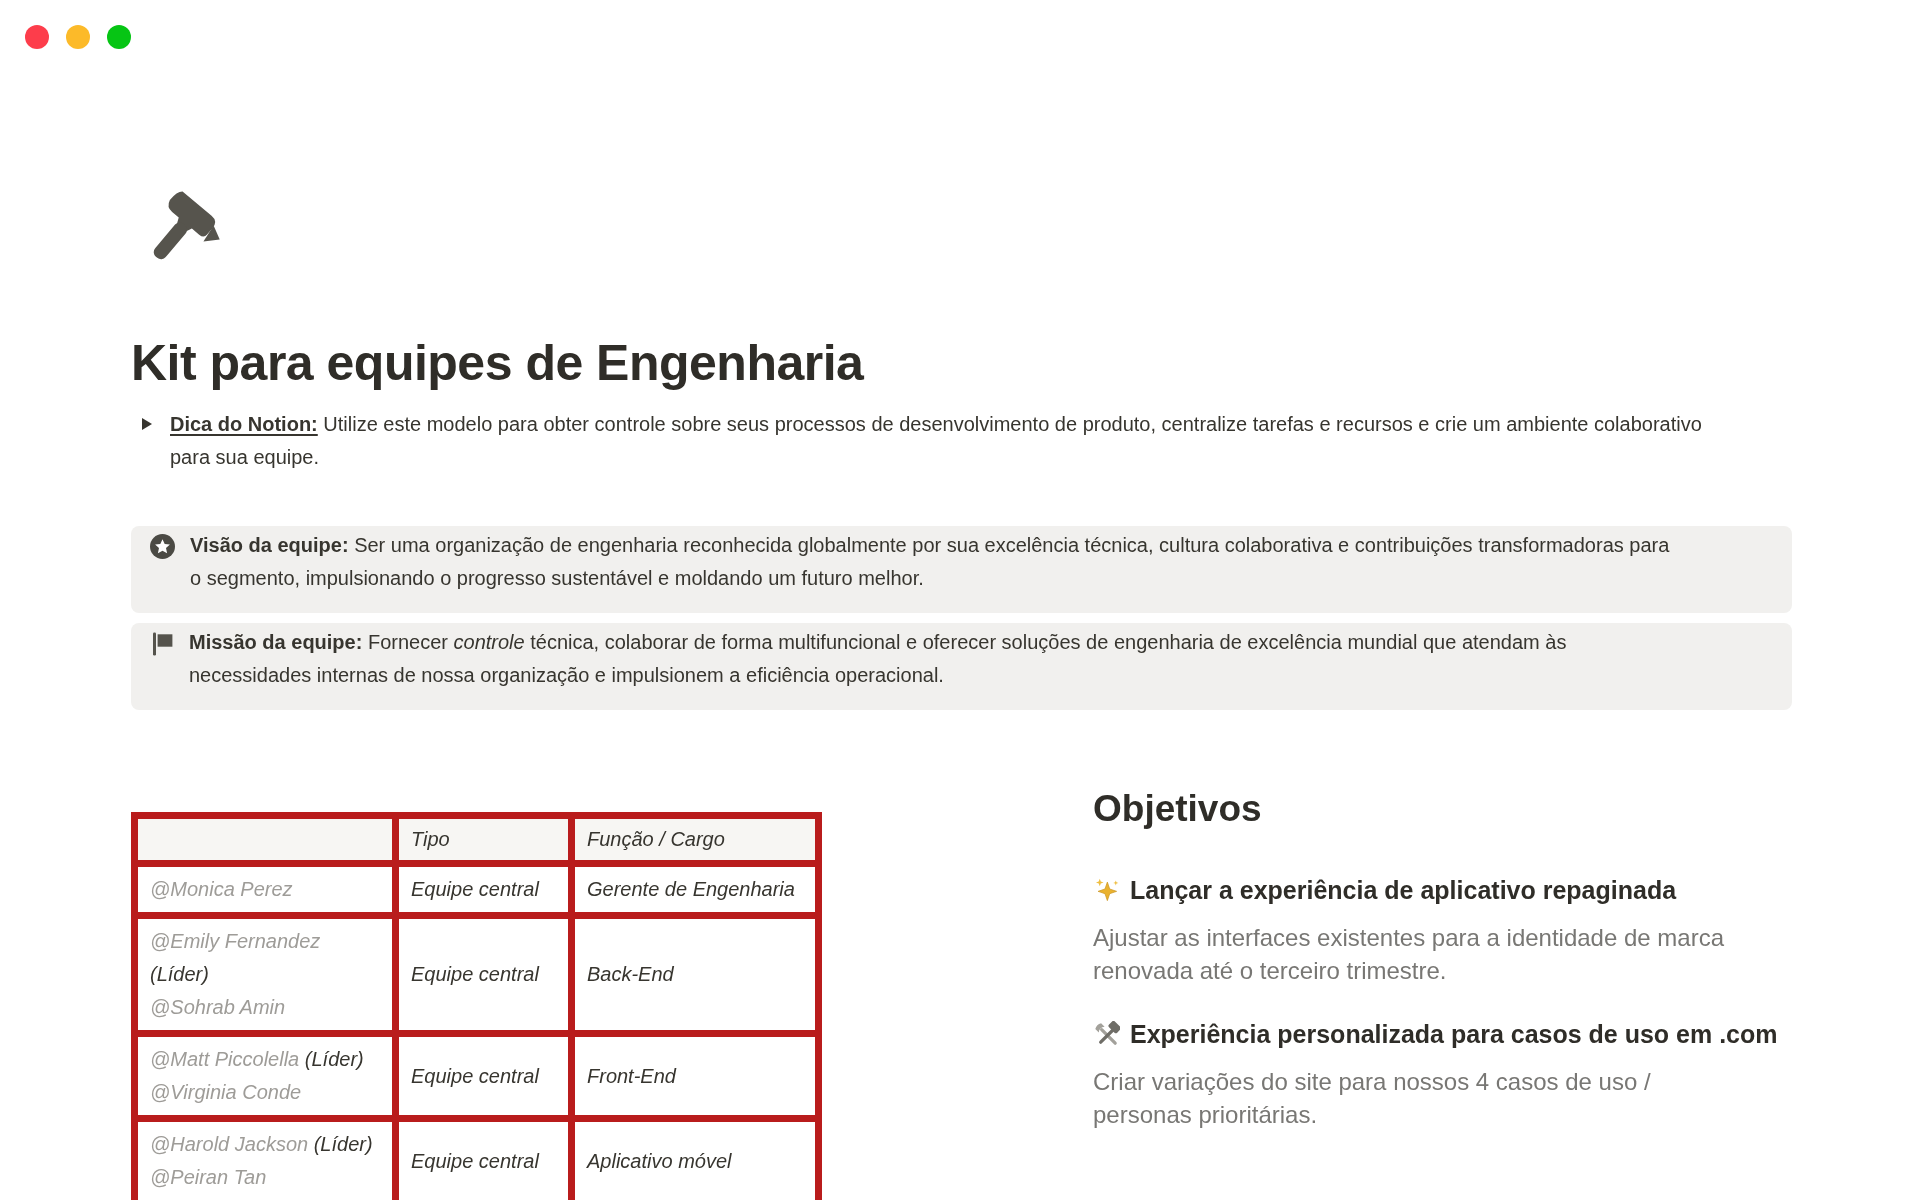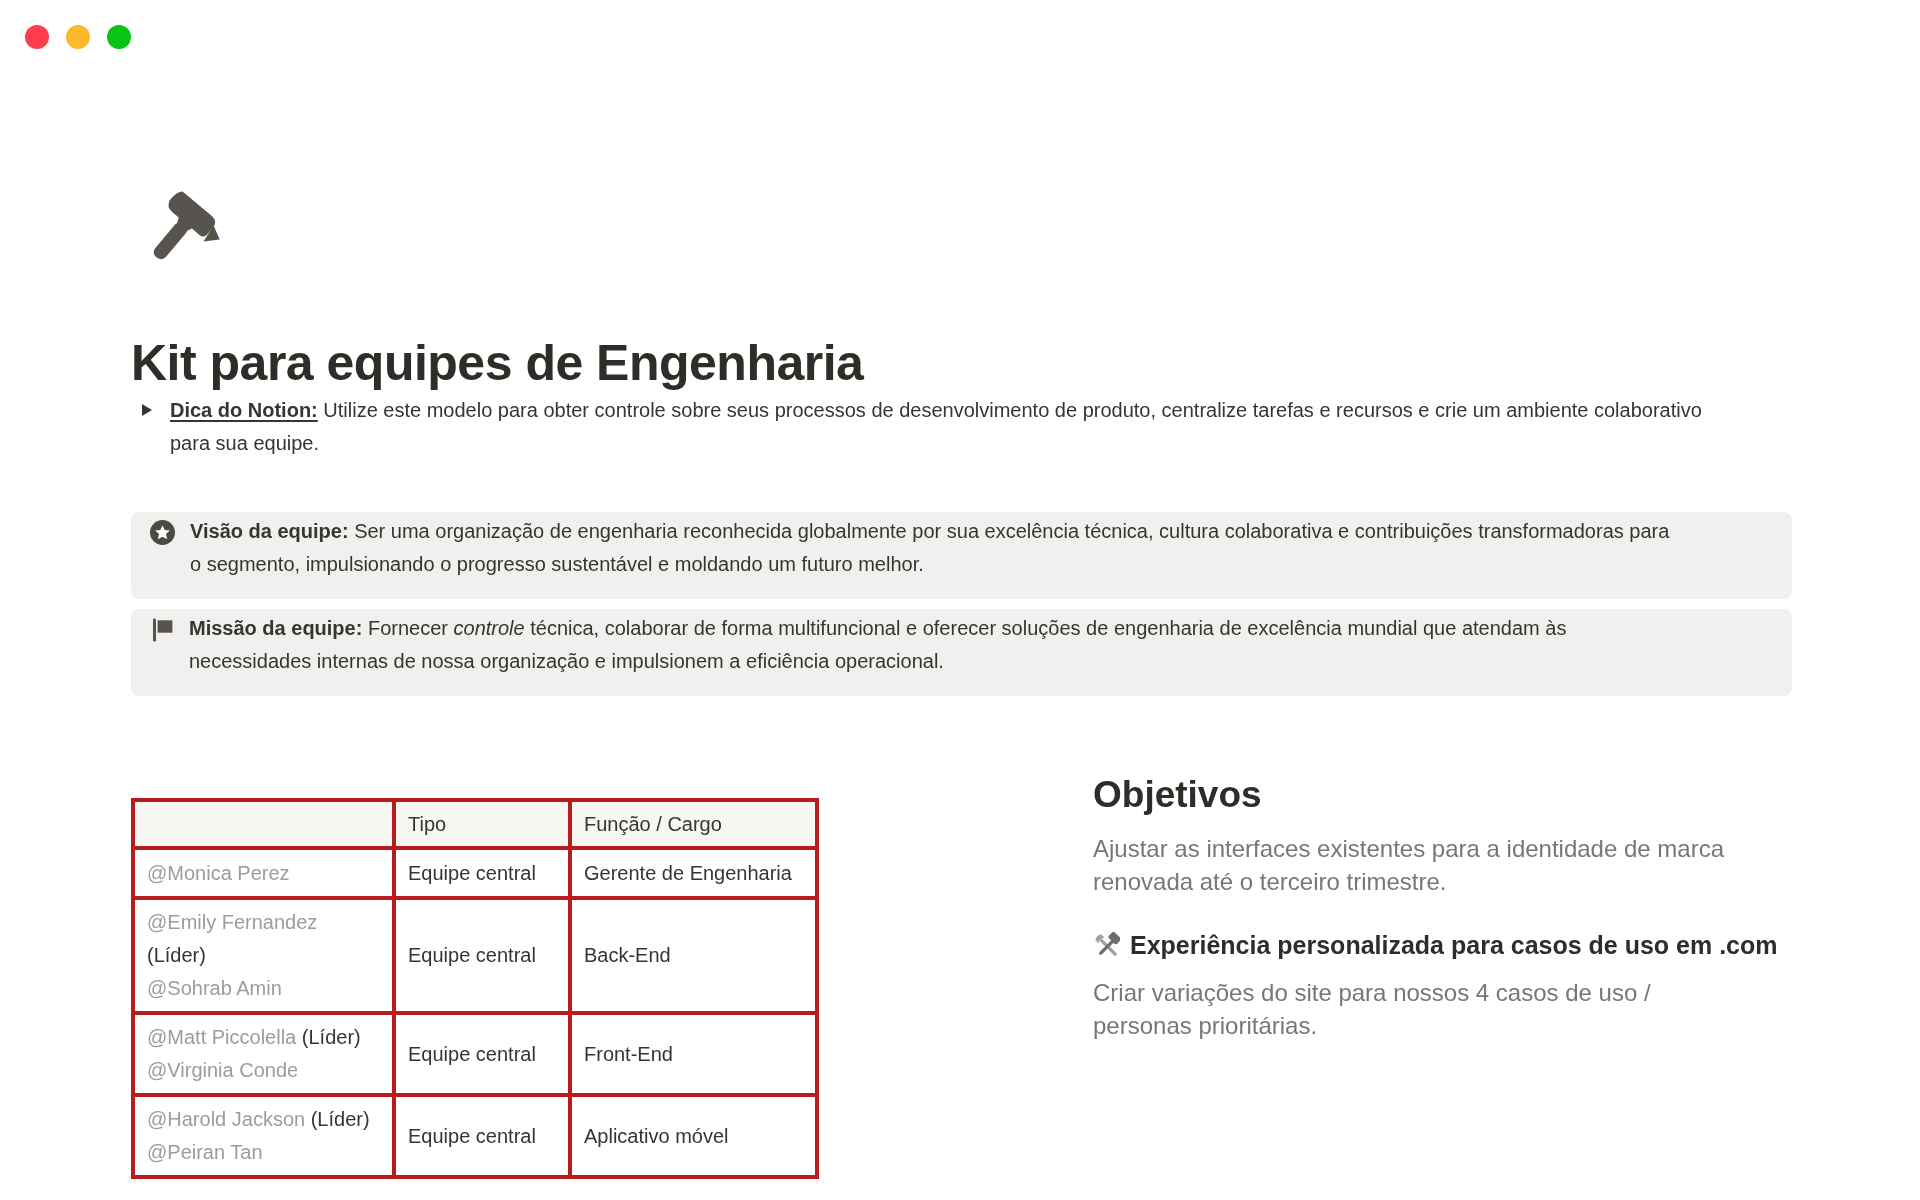--- a/index.html
+++ b/index.html
@@ -13,21 +13,21 @@
   .traffic.yellow { background:#fcba29; }
   .traffic.green  { background:#06c514; }
 
   .content { padding-left:131px; padding-right:128px; }
 
   .page-icon { display:block; margin-top:184px; margin-left:8px; width:86px; height:86px; cursor:pointer; background:none; border:none; }
 
   h1.page-title { margin-top:62px; font-size:50px; line-height:62px; font-weight:700; color:#2f2d28; letter-spacing:-0.5px; }
 
   
-  .tip { margin-top:0; display:flex; align-items:flex-start; }
+  .tip { margin-top:14px; display:flex; align-items:flex-start; }
   .tip .toggle-btn { background:none; border:none; cursor:pointer; padding:0; margin:9px 17px 0 10px; line-height:0; }
   .tip-text { font-size:20px; line-height:33px; max-width:1570px; }
   .tip-label { font-weight:700; text-decoration:underline; text-underline-offset:3px; }
 
   
   .callout { margin-top:10px; width:1661px; background:#f1f0ee; border-radius:8px;
     padding:3px 24px 19px 18px; display:flex; align-items:flex-start; }
   .callout.first { margin-top:52px; }
   .callout .c-icon { flex:none; margin-top:4px; margin-right:14px; line-height:0; }
   .callout-text { font-size:20px; line-height:32.5px; max-width:1490px; }
@@ -35,21 +35,21 @@
   .em { font-style:italic; }
 
   
   .columns { margin-top:76px; display:flex; }
   .col-left  { width:684px; flex:none; }
   .col-right { margin-left:278px; width:700px; flex:none; }
   h2.section-heading { font-size:37px; line-height:46px; font-weight:700; color:#2f2d28; }
 
   
   table.team { margin-top:26px; border-collapse:collapse; table-layout:fixed; width:684px; font-size:20px; }
-  table.team th, table.team td { border:4px solid #b91c1c; padding:6px 12px; vertical-align:middle; text-align:left; }
+  table.team th, table.team td { border:7px solid #b91c1c; padding:6px 12px; vertical-align:middle; text-align:left;font-style:italic; }
   table.team thead tr { height:48px; }
   table.team thead th { background:#f7f6f3; font-weight:500; color:#37352f; }
   tr.row-single { height:50px; }
   tr.row-double { height:77px; }
   td.people-cell { line-height:33px; }
   .mention { color:#9e9c98; }
   .suffix  { color:#37352f; }
 
   
   .goal-title { margin-top:41px; display:flex; align-items:center; font-size:25px; line-height:34px; font-weight:700; color:#2f2d28; }
@@ -158,20 +158,30 @@
             <td>Equipe central</td>
             <td>Aplicativo móvel</td>
           </tr>
         </tbody>
       </table>
     </div>
 
     <div class="col-right">
       <h2 class="section-heading">Objetivos</h2>
 
+      <div class="goal-title">
+        <span class="g-icon">
+          <svg width="27" height="27" viewBox="0 0 32 32">
+            <path d="M17 6 L19.8 14.2 L28 17 L19.8 19.8 L17 28 L14.2 19.8 L6 17 L14.2 14.2 Z" fill="#eab22f" stroke="#c9931f" stroke-width="0.8"></path>
+            <path d="M8 2 L9.2 5.3 L12.5 6.5 L9.2 7.7 L8 11 L6.8 7.7 L3.5 6.5 L6.8 5.3 Z" fill="#efbe41"></path>
+            <path d="M27 4 L27.8 6.2 L30 7 L27.8 7.8 L27 10 L26.2 7.8 L24 7 L26.2 6.2 Z" fill="#efbe41"></path>
+          </svg>
+        </span>
+        <span>Lançar a experiência de aplicativo repaginada</span>
+      </div>
       <p class="goal-body">Ajustar as interfaces existentes para a identidade de marca renovada até o terceiro trimestre.</p>
 
       <div class="goal-title second">
         <span class="g-icon">
           <svg width="27" height="27" viewBox="0 0 28 28">
             <line x1="9" y1="9" x2="23" y2="23" stroke="#a3a19b" stroke-width="3.4" stroke-linecap="round"></line>
             <path d="M12 6 A6 6 0 0 0 6 12 L2.4 8.4 A8.4 8.4 0 0 1 8.4 2.4 Z" fill="#a3a19b"></path>
             <line x1="22.5" y1="7.5" x2="8" y2="22" stroke="#6f6d67" stroke-width="3.4" stroke-linecap="round"></line>
             <rect x="16.5" y="2" width="12" height="8.5" rx="2" transform="rotate(45 22.5 6.2)" fill="#6f6d67"></rect>
           </svg>

